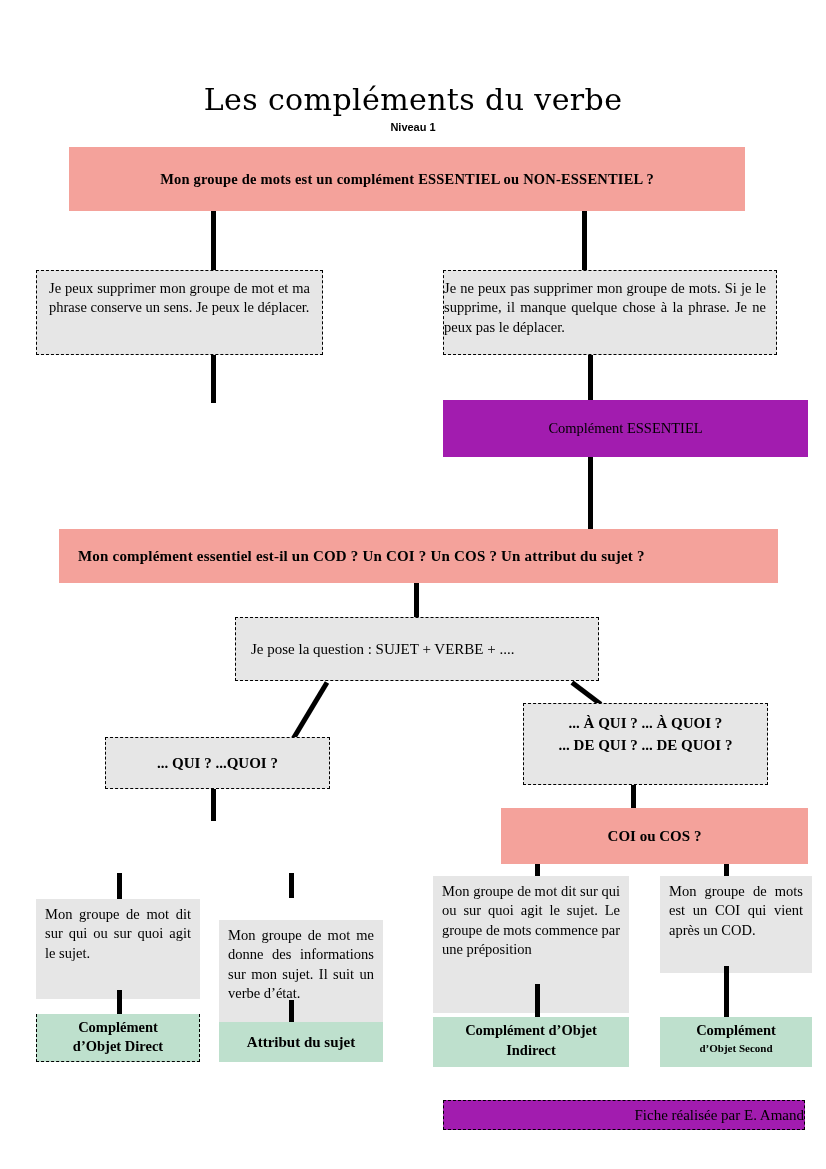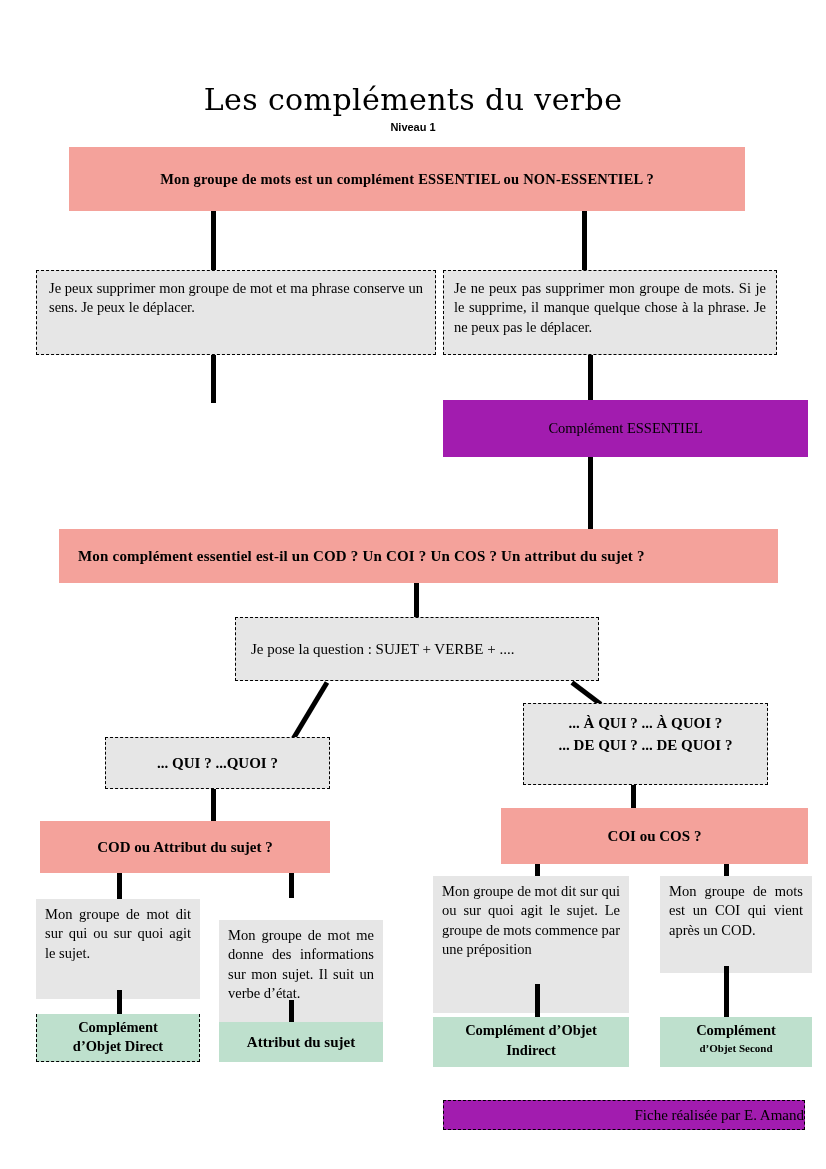--- a/index.html
+++ b/index.html
@@ -50,25 +50,25 @@
   <div id="title">Les compléments du verbe</div>
   <div id="subtitle">Niveau 1</div>
 
   <div class="box pink center-v center-h" style="left:69px;top:147px;width:676px;height:64px;">
     <span class="t-bold" style="font-size:14.5px;letter-spacing:.2px;">Mon groupe de mots est un complément ESSENTIEL ou NON-ESSENTIEL ?</span>
   </div>
 
   <div class="conn vline" style="left:211px;top:211px;height:61px;"></div>
   <div class="conn vline" style="left:582px;top:211px;height:61px;"></div>
 
-  <div class="box gray dashed" style="left:36px;top:270px;width:400px;height:85px;padding:8px 12px 0 12px;">
+  <div class="box gray dashed" style="left:36px;top:270px;width:287px;height:85px;padding:8px 12px 0 12px;">
     <div class="txt" style="font-size:14.5px;text-align:justify;">Je peux supprimer mon groupe de mot et ma phrase conserve un sens. Je peux le déplacer.</div>
   </div>
 
-  <div class="box gray dashed" style="left:443px;top:270px;width:334px;height:85px;padding:8px 10px 0 10px;">
+  <div class="box gray dashed" style="left:443px;top:270px;width:334px;height:85px;padding:8px 10px 0 0;">
     <div class="txt" style="font-size:14.5px;text-align:justify;">Je ne peux pas supprimer mon groupe de mots. Si je le supprime, il manque quelque chose à la phrase. Je ne peux pas le déplacer.</div>
   </div>
 
   <div class="conn vline" style="left:211px;top:355px;height:48px;"></div>
   <div class="conn vline" style="left:588px;top:355px;height:48px;"></div>
 
 
   <div class="box green-l center-v center-h" style="left:443px;top:400px;width:365px;height:57px;">
     <span style="font-size:14.5px;">Complément ESSENTIEL</span>
   </div>
@@ -93,23 +93,20 @@
   </div>
 
   <div class="box gray dashed" style="left:523px;top:703px;width:245px;height:82px;padding-top:9px;">
     <div class="t-bold" style="font-size:15px;text-align:center;line-height:1.45;">... À QUI ?  ... À QUOI ?</div>
     <div class="t-bold" style="font-size:15px;text-align:center;line-height:1.45;">... DE QUI ?  ... DE QUOI ?</div>
   </div>
 
   <div class="conn vline" style="left:211px;top:789px;height:32px;"></div>
   <div class="conn vline" style="left:631px;top:785px;height:25px;"></div>
 
-  <div class="box pink center-v center-h" style="left:40px;top:821px;width:290px;height:52px;">
-    <span class="t-bold" style="font-size:15px;">COD ou Attribut du sujet ?</span>
-  </div>
 
   <div class="box pink center-v center-h" style="left:501px;top:808px;width:307px;height:56px;">
     <span class="t-bold" style="font-size:15px;">COI ou COS ?</span>
   </div>
 
   <div class="conn vline" style="left:117px;top:873px;height:31px;"></div>
   <div class="conn vline" style="left:289px;top:873px;height:25px;"></div>
   <div class="conn vline" style="left:535px;top:864px;height:22px;"></div>
   <div class="conn vline" style="left:724px;top:864px;height:22px;"></div>
 

